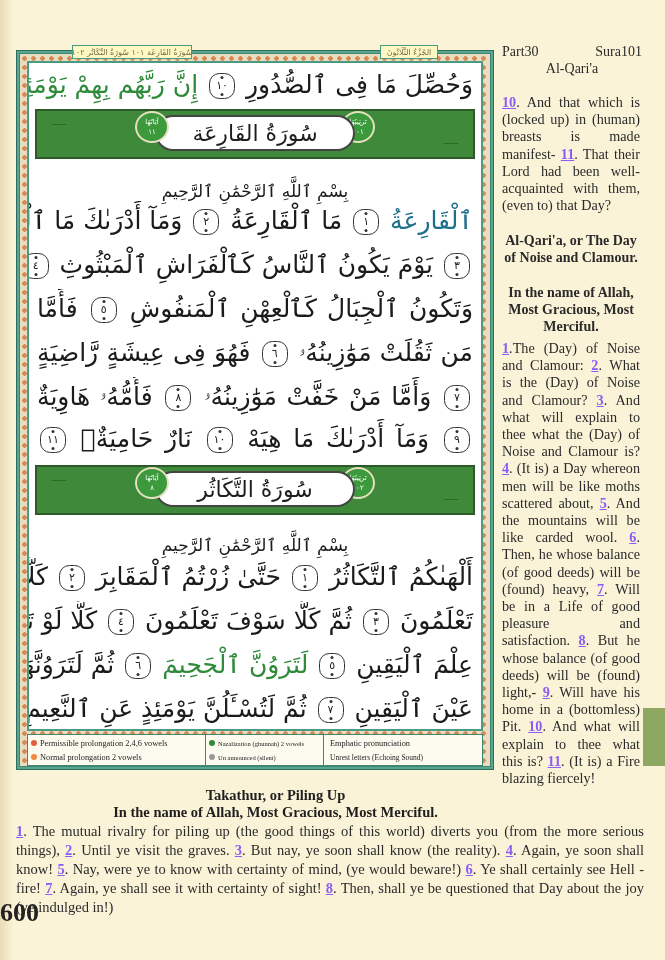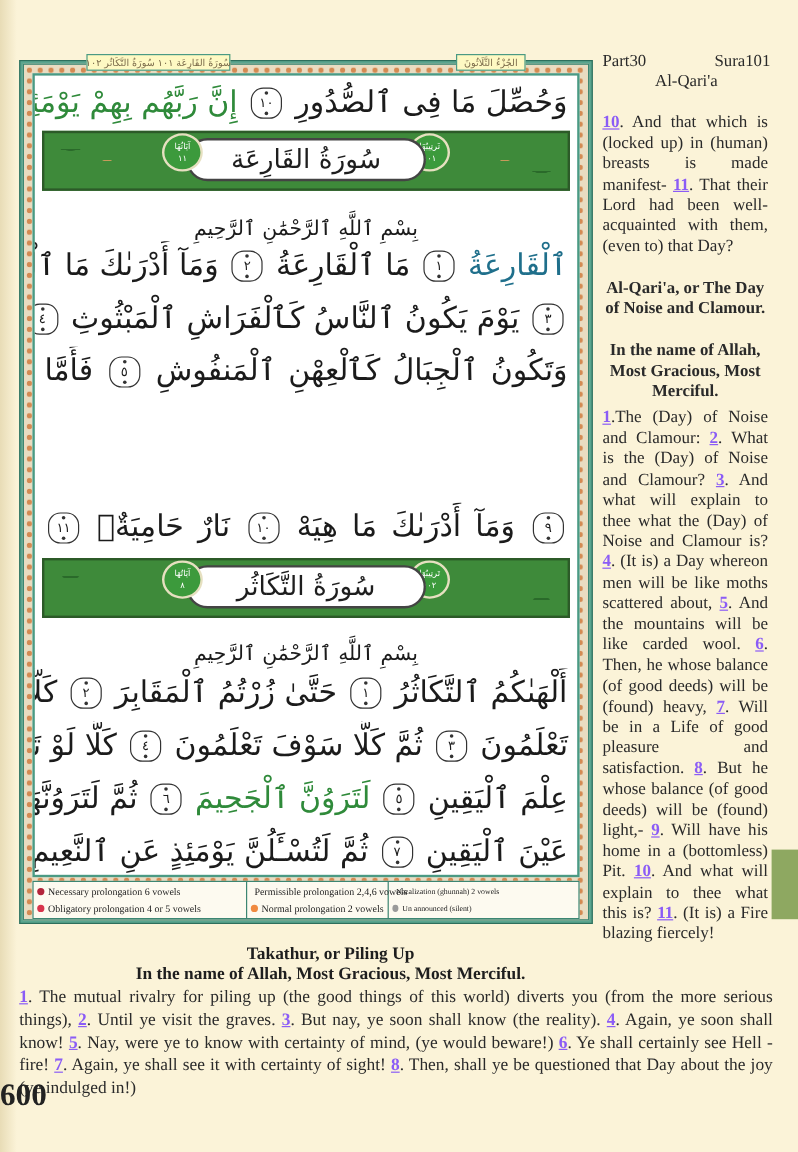--- a/index.html
+++ b/index.html
@@ -169,21 +169,32 @@
       <span>يَوْمَ يَكُونُ ٱلنَّاسُ كَٱلْفَرَاشِ ٱلْمَبْثُوثِ</span>
       <span class="ayah-mark">٤</span>
     </div>
 
     <div class="ar-line" style="top:226px">
       <span>وَتَكُونُ ٱلْجِبَالُ كَٱلْعِهْنِ ٱلْمَنفُوشِ</span>
       <span class="ayah-mark">٥</span>
       <span>فَأَمَّا</span>
     </div>
 
-
+    <div class="ar-line" style="top:270px">
+      <span>مَن ثَقُلَتْ مَوَٰزِينُهُۥ</span>
+      <span class="ayah-mark">٦</span>
+      <span>فَهُوَ فِى عِيشَةٍ رَّاضِيَةٍ</span>
+    </div>
+
+    <div class="ar-line" style="top:314px">
+      <span class="ayah-mark">٧</span>
+      <span>وَأَمَّا مَنْ خَفَّتْ مَوَٰزِينُهُۥ</span>
+      <span class="ayah-mark">٨</span>
+      <span>فَأُمُّهُۥ هَاوِيَةٌ</span>
+    </div>
 
     <div class="ar-line" style="top:356px">
       <span class="ayah-mark">٩</span>
       <span>وَمَآ أَدْرَىٰكَ مَا هِيَهْ</span>
       <span class="ayah-mark">١٠</span>
       <span>نَارٌ حَامِيَةٌۢ</span>
       <span class="ayah-mark">١١</span>
     </div>
 
     <div class="surah-banner" style="top:402px">
@@ -228,46 +239,46 @@
       <span>عَيْنَ ٱلْيَقِينِ</span>
       <span class="ayah-mark">٧</span>
       <span>ثُمَّ لَتُسْـَٔلُنَّ يَوْمَئِذٍ عَنِ ٱلنَّعِيمِ</span>
       
     </div>
   </div>
 
   <div class="legend">
     <div class="legend-col">
       <div class="legend-item">
-          <span class="dot" style="background:#b3243a"></span>
-          <span>Necessary prolongation 6 vowels</span>
-        </div>
-      <div class="legend-item">
-          <span class="dot" style="background:#d8344c"></span>
-          <span>Obligatory prolongation 4 or 5 vowels</span>
-        </div>
-    </div>
-    <div class="legend-col">
-      <div class="legend-item">
           <span class="dot" style="background:#e0603a"></span>
           <span>Permissible prolongation 2,4,6 vowels</span>
         </div>
       <div class="legend-item">
           <span class="dot" style="background:#f08a40"></span>
           <span>Normal prolongation 2 vowels</span>
         </div>
     </div>
     <div class="legend-col">
       <div class="legend-item">
           <span class="dot" style="background:#2f8a3a"></span>
           <span style="font-size:6.5px">Nazalization (ghunnah) 2 vowels</span>
         </div>
       <div class="legend-item">
           <span class="dot" style="background:#9a9a9a"></span>
           <span style="font-size:6.5px">Un announced (silent)</span>
+        </div>
+    </div>
+    <div class="legend-col">
+      <div class="legend-item">
+          <span class="dot" style="background:#1f5f7a"></span>
+          <span>Emphatic pronunciation</span>
+        </div>
+      <div class="legend-item">
+          <span class="dot" style="background:#2a9ad0"></span>
+          <span style="font-size:7.5px">Unrest letters (Echoing Sound)</span>
         </div>
     </div>
   </div>
 </div>
 
 <div class="side">
   <div class="side-head">
     <span>Part30</span>
     <span>Sura101</span>
   </div>

